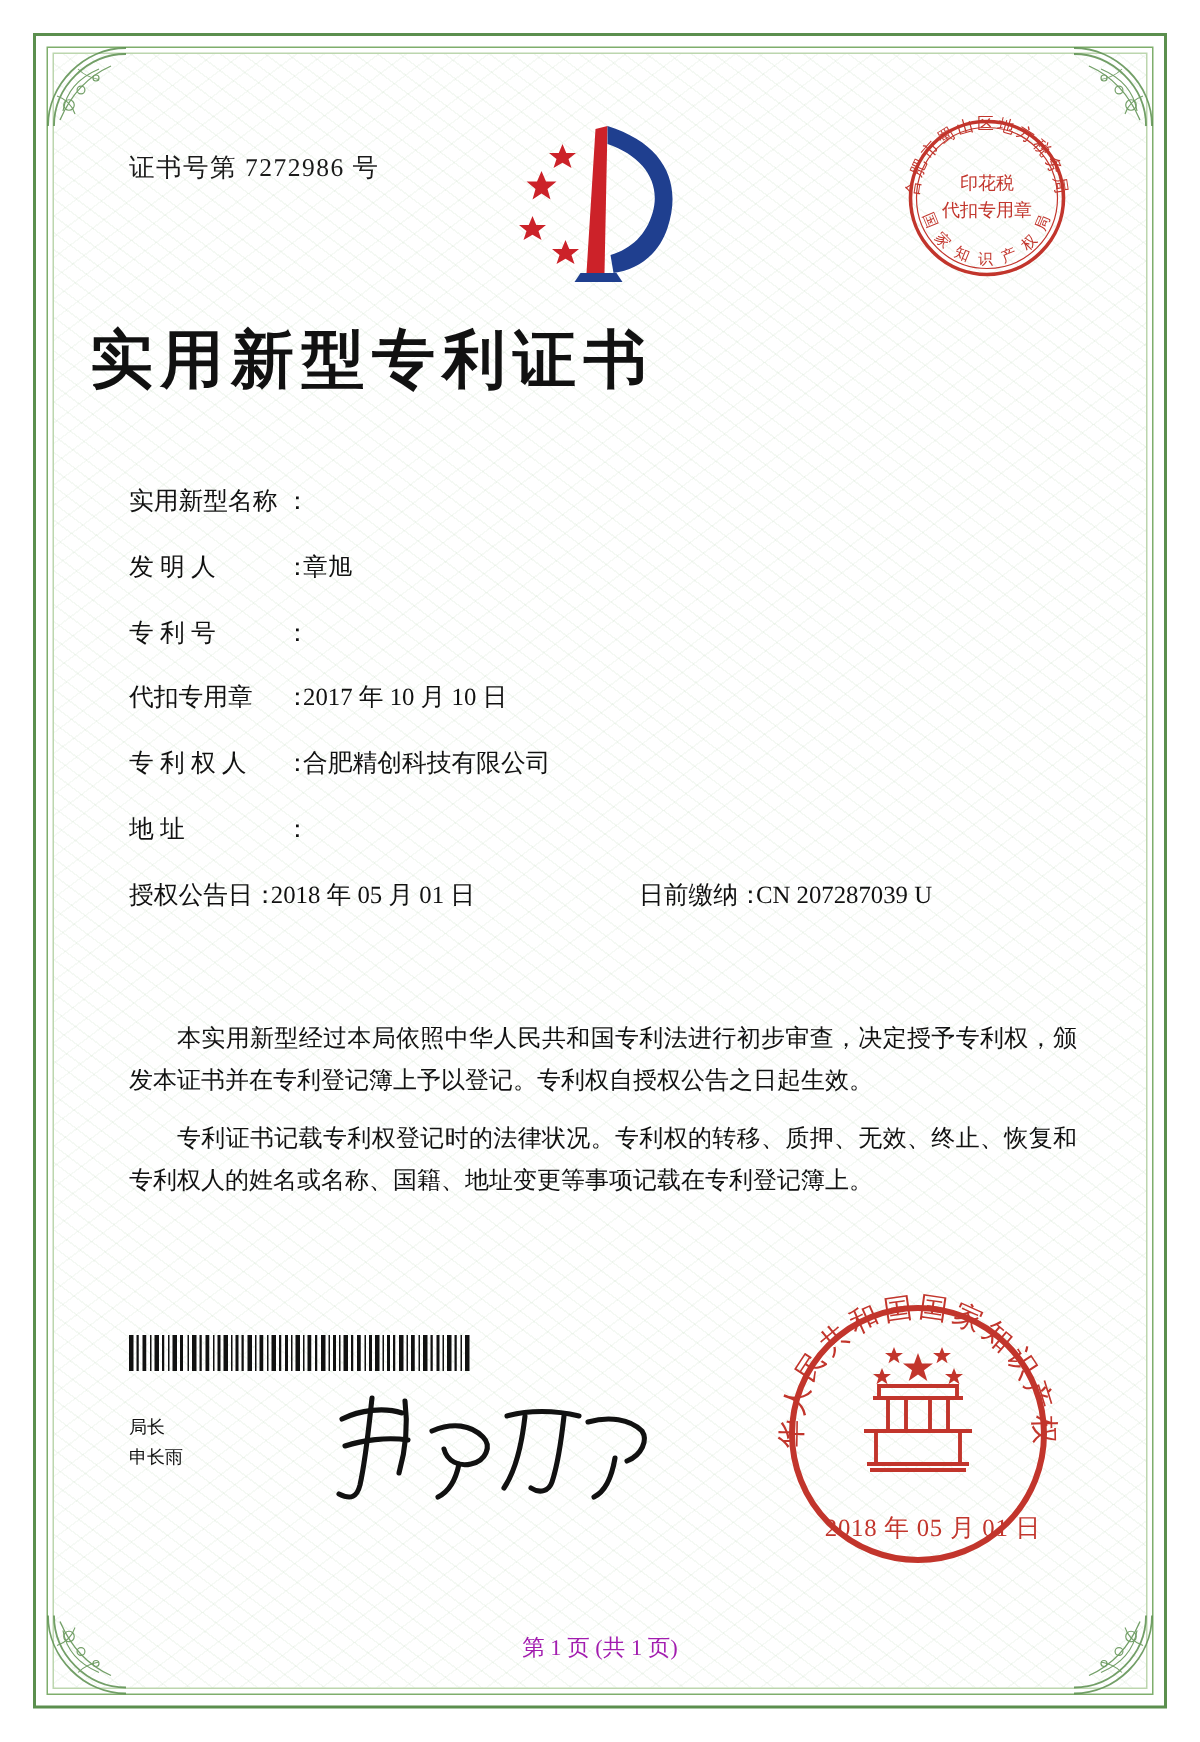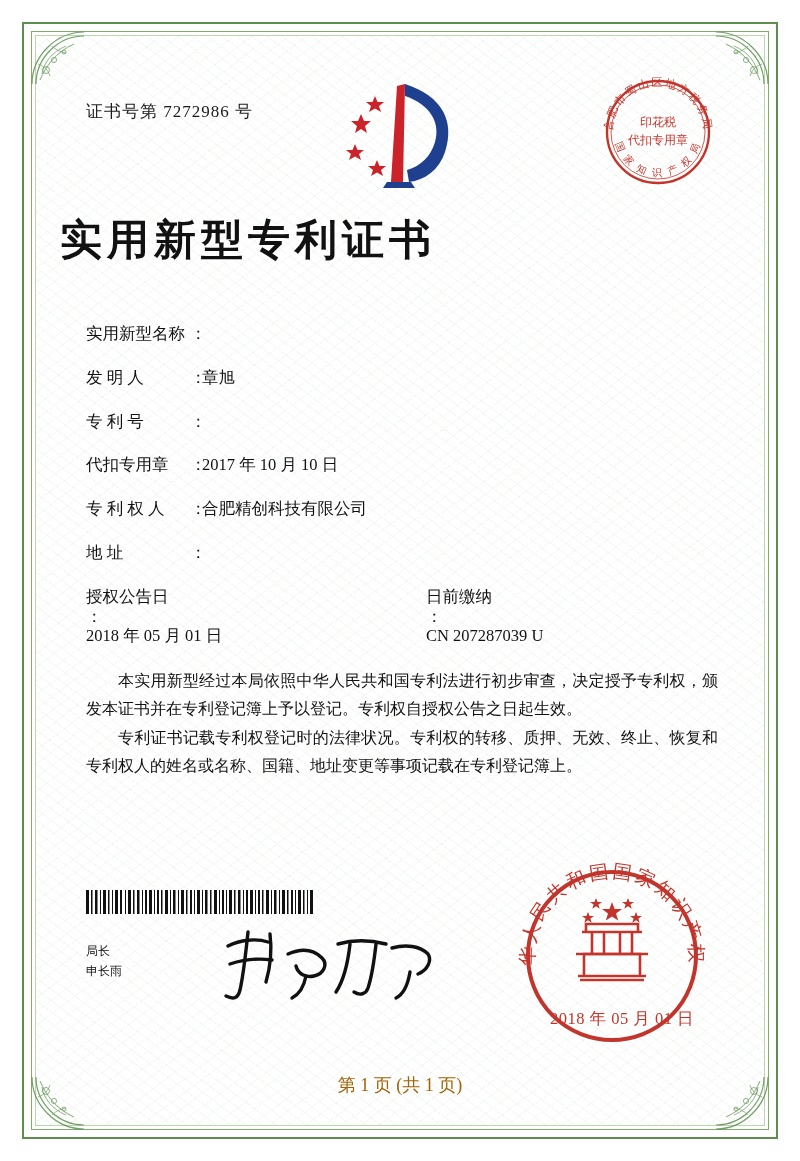--- a/index.html
+++ b/index.html
@@ -134,36 +134,36 @@
   }
   .f-label.spread {
     display: flex;
     justify-content: space-between;
   }
   .f-sep { width: 12px; flex: 0 0 12px; text-align: center; }
   .f-value { flex: 1 1 auto; }
   .f-value .line2 { display: block; margin-top: 9px; }
 
   .row-two { display: flex; margin-bottom: 4px; }
-  .row-two .half { display: flex; flex-direction: column; }
+  .row-two .half { display: flex; }
   .row-two .half.left { width: 340px; flex: 0 0 340px; }
   .row-two .lbl { white-space: nowrap; }
 
   .body-text {
     position: absolute;
     top: 615px;
     left: 26px;
     right: 22px;
     font-size: 16px;
     line-height: 1.72;
     color: #111;
     text-align: justify;
   }
   .body-text p {
-    margin: 0 0 2px 0;
+    margin: 12px 0 2px 0;
     text-indent: 2em;
   }
 
   .barcode {
     position: absolute;
     left: 26px;
     top: 838px;
     width: 232px;
     height: 24px;
   }
@@ -192,26 +192,26 @@
   .seal-date {
     position: absolute;
     right: 46px;
     top: 956px;
     font-size: 16.5px;
     color: #c2352c;
     letter-spacing: 0.5px;
   }
   .footer {
     position: absolute;
-    bottom: 12px;
+    bottom: 1px;
     left: 0;
     right: 0;
     text-align: center;
-    font-size: 18px;
-    color: #a16207;
+    font-size: 15px;
+    color: #a21caf;
   }
 </style>
 </head>
 <body>
 
 <div class="page">
 
   <div class="frame-outer"></div>
   <div class="frame-inner"></div>
   <div class="frame-inner2"></div>

